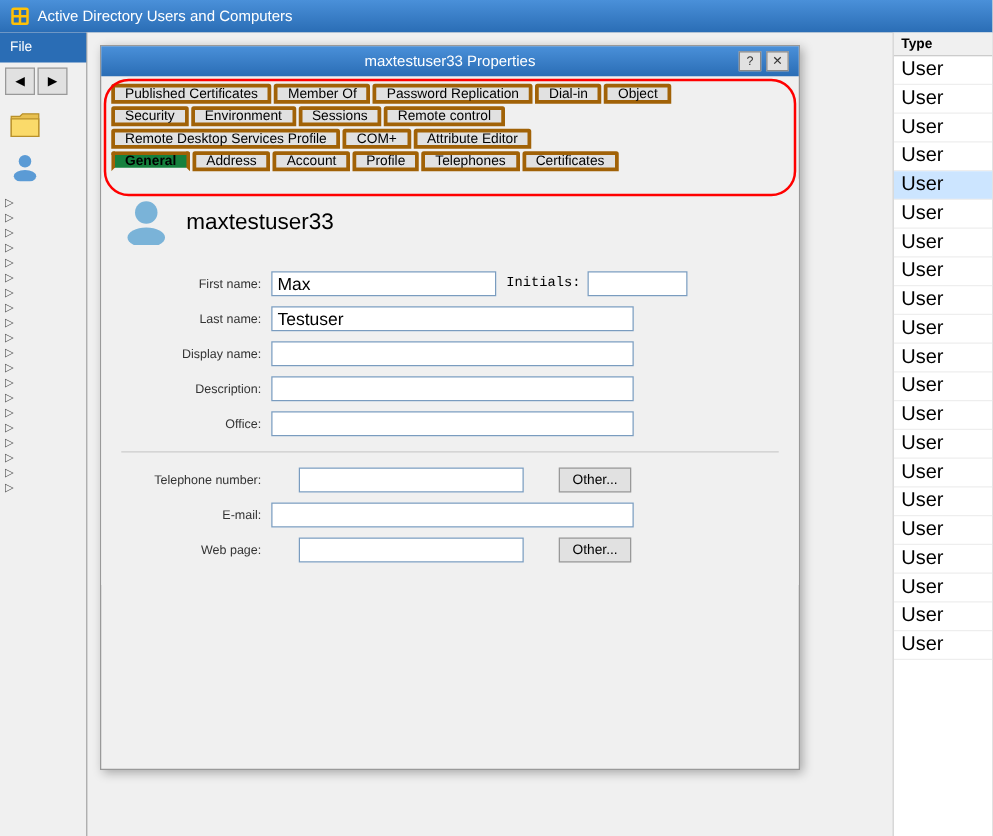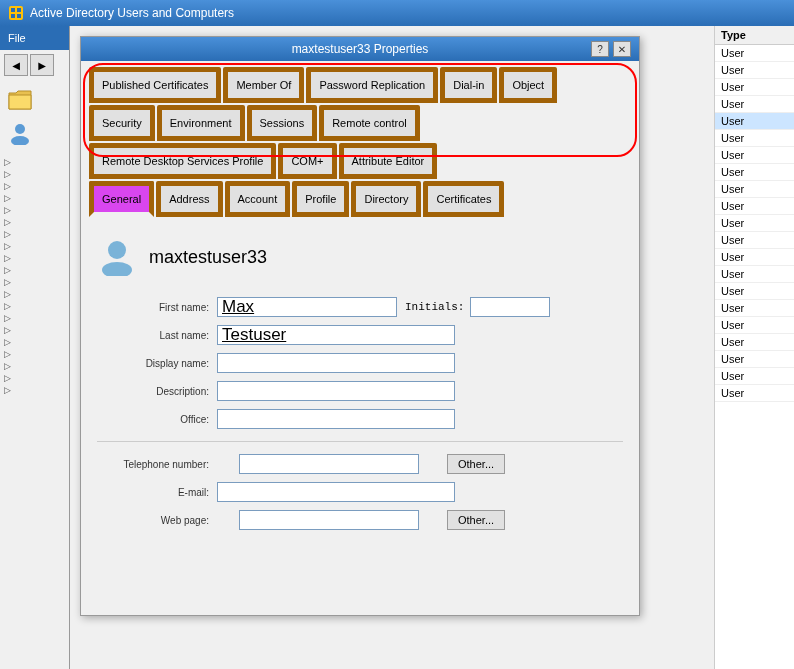--- a/index.html
+++ b/index.html
@@ -113,21 +113,21 @@
       background: #f0f0f0;
       border-bottom: 1px solid #ccc;
       padding: 3px 6px;
       font-size: 11px;
       font-weight: bold;
       position: sticky;
       top: 0;
     }
     .type-item {
       padding: 2px 6px;
-      font-size: 11px;
+      font-size: 16px;
       border-bottom: 1px solid #eee;
     }
     .type-item.highlighted {
       background: #cce5ff;
     }
 
     
     .center-area {
       flex: 1;
       background: #f0f0f0;
@@ -200,33 +200,33 @@
       flex-direction: column;
       gap: 2px;
     }
     .tab-row {
       display: flex;
       gap: 2px;
     }
     .tab {
       padding: 2px 8px;
       background: #e1e1e1;
-      border: 5px solid #a16207;
+      border: 3px solid #a16207;
       cursor: pointer;
       font-size: 11px;
       white-space: nowrap;
-      height: 36px;
+      height: 16px;
       display: flex;
       align-items: center;
       border-radius: 2px 2px 0 0;
     }
     .tab.active {
-      background: #d946ef;
+      background: #15803d;
       border-bottom-color: #f0f0f0;
-      font-weight: normal;
+      font-weight: bold;
     }
 
     
     .dialog-content {
       padding: 10px 16px;
       background: #f0f0f0;
     }
 
     
     .user-header {
@@ -256,26 +256,25 @@
       padding-right: 8px;
       font-size: 10px;
       color: #333;
       flex-shrink: 0;
     }
     .form-input {
       border: 1px solid #7a9cbf;
       background: white;
       height: 20px;
       padding: 0 4px;
-      font-size: 17px;
+      font-size: 14px;
       font-family: 'Segoe UI', sans-serif;
-      text-decoration: underline;
     }
     .form-input-wide {
-      width: 238px;
+      width: 290px;
     }
     .form-input-medium {
       width: 180px;
     }
     .form-input-short {
       width: 80px;
     }
     .initials-group {
       display: flex;
       align-items: center;
@@ -447,21 +446,21 @@
             <div class="tab">Remote Desktop Services Profile</div>
             <div class="tab">COM+</div>
             <div class="tab">Attribute Editor</div>
           </div>
 
           <div class="tab-row">
             <div class="tab active">General</div>
             <div class="tab">Address</div>
             <div class="tab">Account</div>
             <div class="tab">Profile</div>
-            <div class="tab">Directory</div>
+            <div class="tab">Telephones</div>
             <div class="tab">Certificates</div>
           </div>
         </div>
       </div>
 
       <div class="dialog-content">
 
         <div class="user-header">
           <div class="user-avatar">
             <svg width="38" height="38" viewBox="0 0 38 38">

